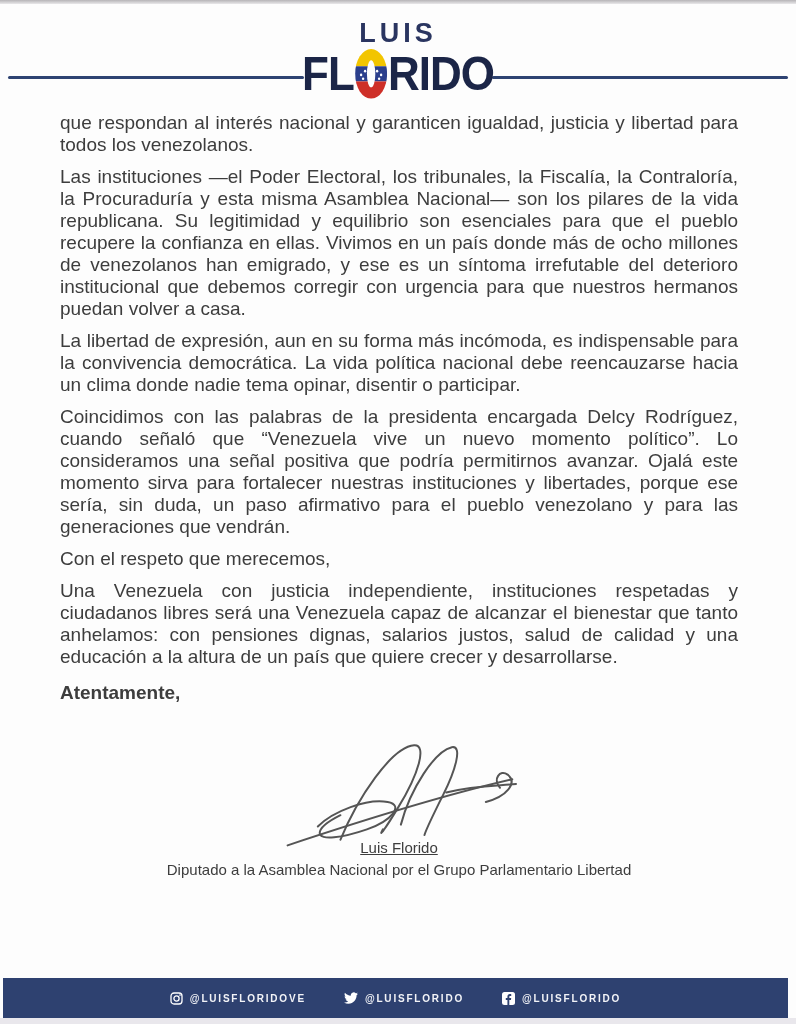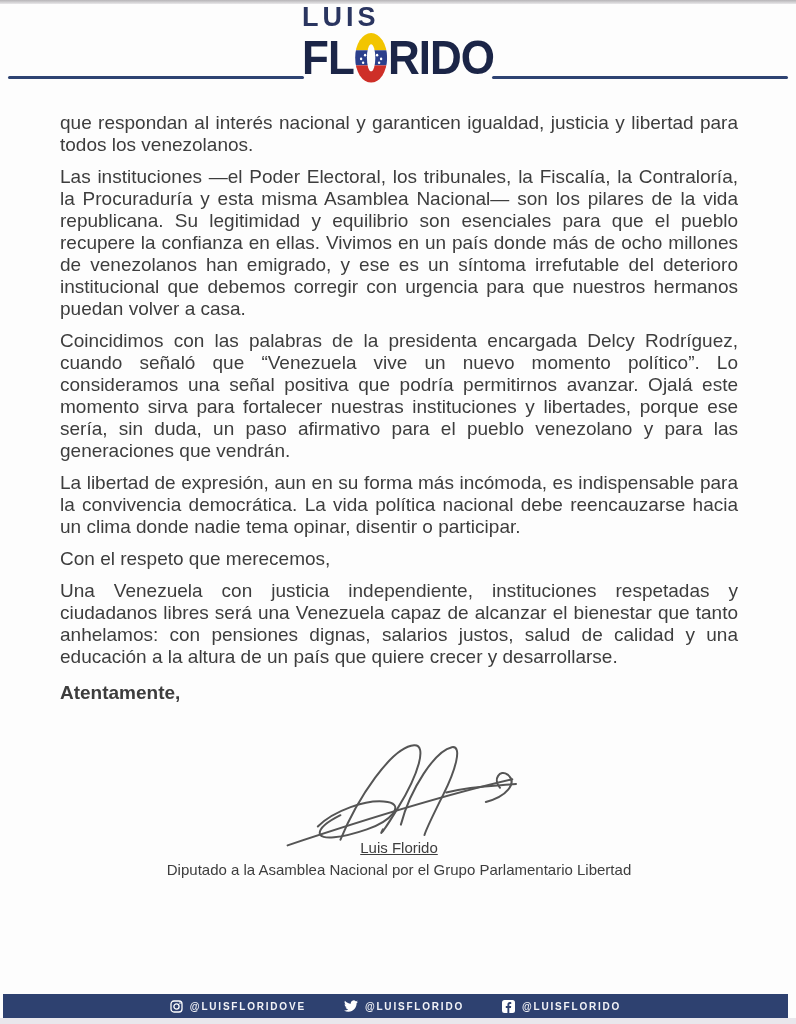--- a/index.html
+++ b/index.html
@@ -10,42 +10,42 @@
   }
   .scan-edge-top {
     position:absolute; top:0; left:0; right:0; height:4px;
     background:linear-gradient(#b6b4b7,#e9e8ea);
   }
   
   header { position:relative; height:100px; margin-top:4px; }
   .rule { position:absolute; top:72px; height:3px; background:#2e4372; border-radius:2px; }
   .rule-left  { left:8px;   width:296px; }
   .rule-right { left:492px; width:296px; }
-  .logo { position:absolute; left:50%; transform:translateX(-50%); top:0; }
+  .logo { position:absolute; left:50%; transform:translateX(-50%); top:16px; text-align:center; }
   .logo-top {
     font-size:27px; font-weight:700; letter-spacing:4px; line-height:1;
     color:#2a3560;
   }
   .logo-bottom {
     display:flex; align-items:center; justify-content:center;
     font-size:44px; font-weight:800; letter-spacing:-1px; line-height:1;
     color:#1b2547; margin-top:2px; transform:scaleY(1.08); transform-origin:top;
   }
   .flag-o { display:inline-flex; margin:0 1px; }
   
   main { margin:8px 58px 0 60px; }
   main p { margin:0 0 10px; font-size:19px; line-height:22px; text-align:justify; }
   p.salutation { margin:14px 0 0;font-weight:bold; }
   .sig-block { text-align:center; margin-top:30px; }
   .sig-svg { display:block; margin:0 auto; }
   .sig-name  { font-size:15px; line-height:20px; margin-top:-14px;text-decoration:underline; }
   .sig-title { font-size:15px; line-height:20px; margin-top:2px; }
   
   .footer-bar {
-    position:absolute; left:3px; right:8px; bottom:6px; height:24px;
+    position:absolute; left:3px; right:8px; bottom:6px; height:40px;
     background:#2e4170; display:flex; align-items:center; justify-content:center; gap:38px;
   }
   .scan-edge-bottom {
     position:absolute; left:0; right:0; bottom:0; height:6px; background:#e9e7ec;
   }
   .social-item { display:flex; align-items:center; gap:7px; }
   .social-handle {
     color:#f2f3f7; font-size:10px; font-weight:600; letter-spacing:1.8px;
   }
   .icon { display:inline-flex; }
@@ -85,22 +85,22 @@
           </svg>
         </span>
         <span>RIDO</span>
       </div>
     </div>
   </header>
 
   <main>
     <p>que respondan al interés nacional y garanticen igualdad, justicia y libertad para todos los venezolanos.</p>
     <p>Las instituciones —el Poder Electoral, los tribunales, la Fiscalía, la Contraloría, la Procuraduría y esta misma Asamblea Nacional— son los pilares de la vida republicana. Su legitimidad y equilibrio son esenciales para que el pueblo recupere la confianza en ellas. Vivimos en un país donde más de ocho millones de venezolanos han emigrado, y ese es un síntoma irrefutable del deterioro institucional que debemos corregir con urgencia para que nuestros hermanos puedan volver a casa.</p>
+    <p>La libertad de expresión, aun en su forma más incómoda, es indispensable para la convivencia democrática. La vida política nacional debe reencauzarse hacia un clima donde nadie tema opinar, disentir o participar.</p>
     <p>Coincidimos con las palabras de la presidenta encargada Delcy Rodríguez, cuando señaló que “Venezuela vive un nuevo momento político”. Lo consideramos una señal positiva que podría permitirnos avanzar. Ojalá este momento sirva para fortalecer nuestras instituciones y libertades, porque ese sería, sin duda, un paso afirmativo para el pueblo venezolano y para las generaciones que vendrán.</p>
-    <p>La libertad de expresión, aun en su forma más incómoda, es indispensable para la convivencia democrática. La vida política nacional debe reencauzarse hacia un clima donde nadie tema opinar, disentir o participar.</p>
     <p>Con el respeto que merecemos,</p>
     <p>Una Venezuela con justicia independiente, instituciones respetadas y ciudadanos libres será una Venezuela capaz de alcanzar el bienestar que tanto anhelamos: con pensiones dignas, salarios justos, salud de calidad y una educación a la altura de un país que quiere crecer y desarrollarse.</p>
     <p class="salutation">Atentamente,</p>
 
     <div class="sig-block">
       <svg class="sig-svg" width="260" height="118" viewBox="0 0 260 125" fill="none" stroke="#555" stroke-width="2.1" stroke-linecap="round">
         <path d="M44,98 C60,82 96,68 118,72 C136,75 122,92 96,101 C70,110 46,113 46,105 C46,99 56,92 68,86"></path>
         <path d="M68,112 C86,68 122,14 146,12 C160,11 151,42 129,78 C117,98 107,112 113,101"></path>
         <path d="M132,96 C142,58 168,18 186,14 C198,12 189,40 177,64 C167,84 159,100 157,107"></path>
         <path d="M180,62 C212,54 238,55 254,53"></path>

